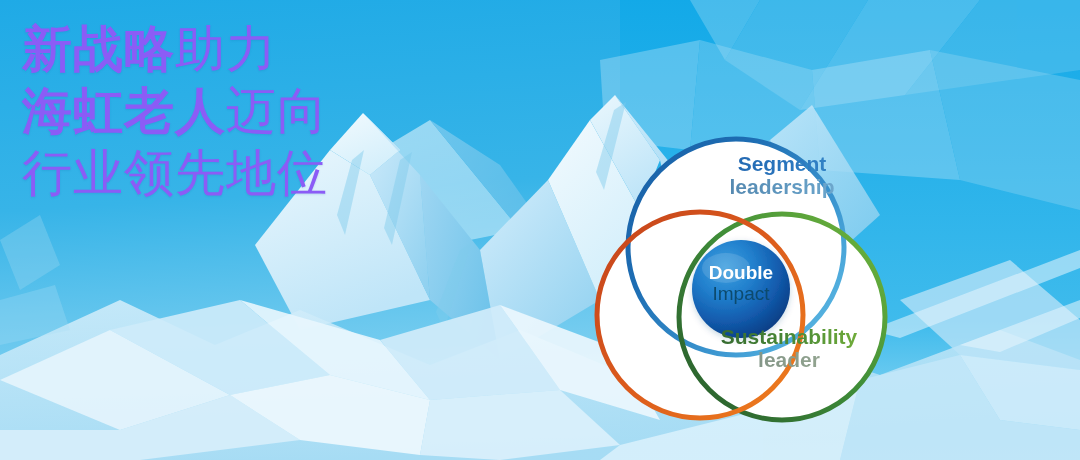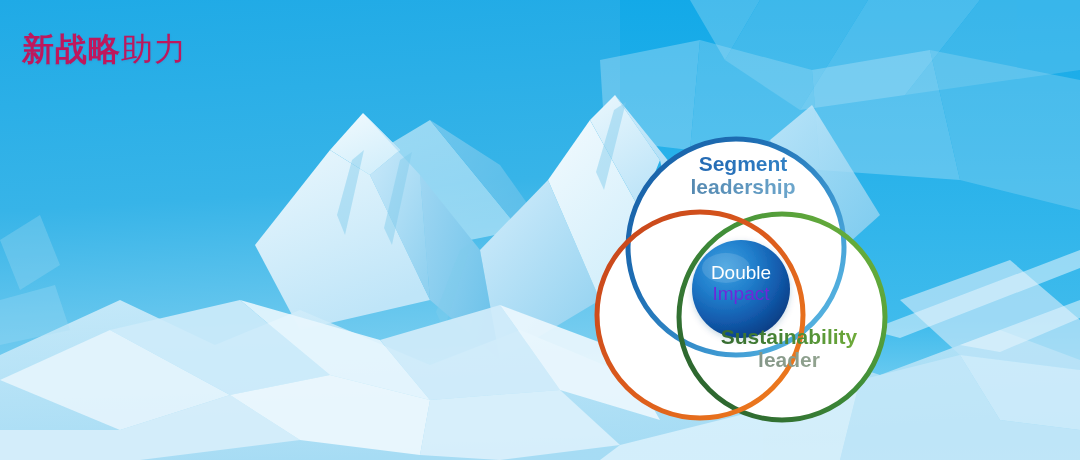--- a/index.html
+++ b/index.html
@@ -23,22 +23,22 @@
   }
   #headline {
     position: absolute;
     left: 22px;
     top: 18px;
     width: 470px;
     z-index: 5;
     pointer-events: none;
   }
   .hl-line {
-    color: #be185d;
-    font-size: 32px;
+    color: #8b5cf6;
+    font-size: 50px;
     line-height: 62px;
     letter-spacing: 1px;
     white-space: nowrap;
     font-family: "Liberation Sans", "DejaVu Sans", sans-serif;
     font-weight: 400;
     text-shadow: 0 1px 2px rgba(20,110,170,0.18);
   }
   .hl-strong { font-weight: 700; }
   
   .venn-label {
@@ -52,21 +52,21 @@
     font-weight: 700;
     font-size: 21px;
     line-height: 23px;
   }
   .vl-bot {
     font-weight: 700;
     font-size: 21px;
     line-height: 24px;
   }
   
-  #label-segment { left: 648px; top: 152px; width: 190px; }
+  #label-segment { left: 687px; top: 152px; width: 190px; }
   #label-segment .vl-top {
     background: linear-gradient(90deg, #1F5FA8 0%, #2A76BE 55%, #3E93CF 100%);
     -webkit-background-clip: text; background-clip: text;
     -webkit-text-fill-color: transparent; color: #265F9E;
   }
   #label-segment .vl-bot {
     background: linear-gradient(90deg, #4E7FA6 0%, #5E96BE 50%, #79B4D8 100%);
     -webkit-background-clip: text; background-clip: text;
     -webkit-text-fill-color: transparent; color: #5E96BE;
   }
@@ -93,24 +93,24 @@
     background: linear-gradient(90deg, #7A8C84 0%, #8C9E8C 55%, #A3B49A 100%);
     -webkit-background-clip: text; background-clip: text;
     -webkit-text-fill-color: transparent; color: #8B9D8B;
   }
   
   #label-impact { left: 693px; top: 262px; width: 96px; }
   #label-impact .vl-top {
     color: #ffffff;
     font-size: 19px;
     line-height: 21px;
-    font-weight: 400;
+    font-weight: 700;
   }
   #label-impact .vl-bot {
-    color: #6d28d9;
+    color: #0c4a6e;
     font-size: 19px;
     line-height: 22px;
     font-weight: 400;
   }
 </style>
 </head>
 <body>
 
 <div id="stage">
 
@@ -215,20 +215,26 @@
       <polygon points="1080,250 870,330 900,338 1080,268"></polygon>
     </g>
 
     <polygon points="0,240 40,215 60,265 20,290" fill="#9BD8F2" opacity="0.35"></polygon>
     <polygon points="0,300 55,285 70,330 0,345" fill="#A9DEF4" opacity="0.3"></polygon>
   </svg>
 
   <div id="headline">
     <div class="hl-line">
       <span class="hl-strong">新战略</span><span class="hl-light">助力</span>
+    </div>
+    <div class="hl-line">
+      <span class="hl-strong">海虹老人</span><span class="hl-light">迈向</span>
+    </div>
+    <div class="hl-line">
+      <span class="hl-strong"></span><span class="hl-light">行业领先地位</span>
     </div>
   </div>
 
   <svg id="venn-svg" viewBox="0 0 1080 460">
     <defs>
       <linearGradient id="ringBlue" x1="0" y1="0" x2="1" y2="0.8">
         <stop offset="0%" stop-color="#1A5FA5"></stop>
         <stop offset="35%" stop-color="#1D6DB3"></stop>
         <stop offset="75%" stop-color="#3E99D2"></stop>
         <stop offset="100%" stop-color="#59B6E2"></stop>

